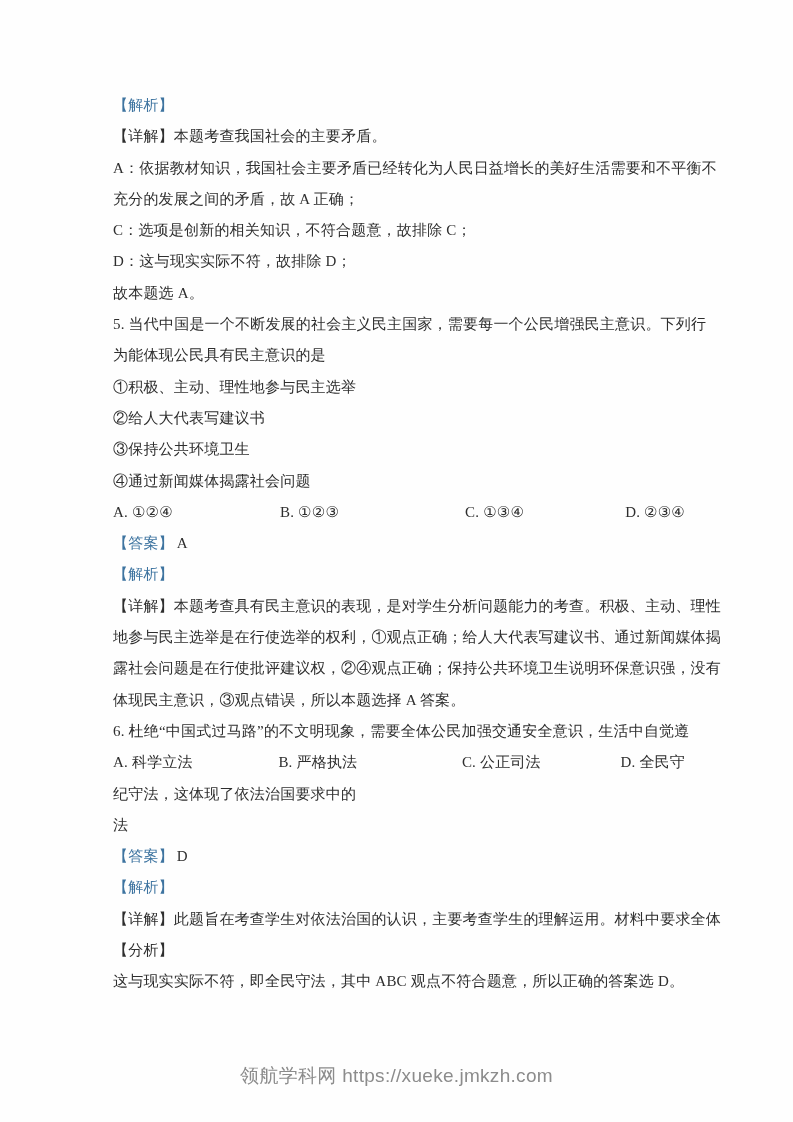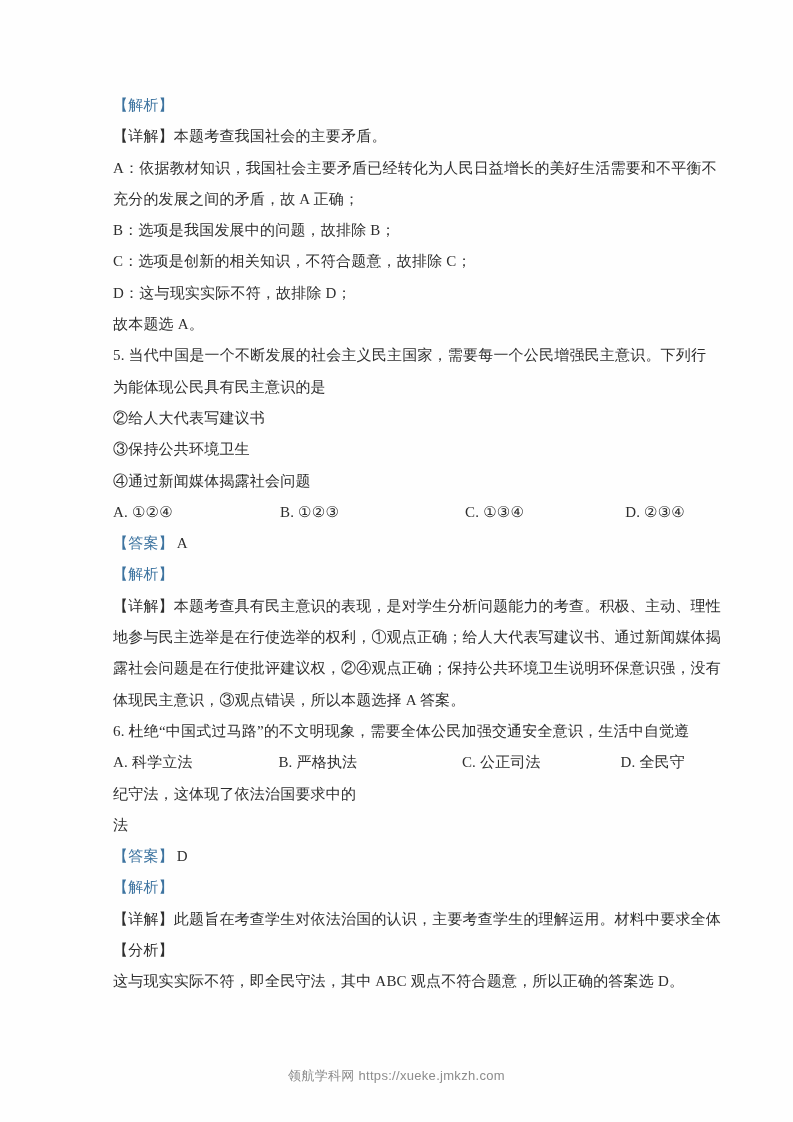--- a/index.html
+++ b/index.html
@@ -30,42 +30,42 @@
   .opts { display:flex; }
   .opt { display:inline-block; }
   .opt-0 { width:169px; }
   .opt-1 { width:163px; }
   .opt-2 { width:162px;margin-left:24px; }
   .opt-3 { flex:1; }
   .footer {
     position:absolute; left:0; top:1062px; width:793px;
     text-align:center;
     font-family:"Liberation Sans","DejaVu Sans",sans-serif;
-    font-size:13px; line-height:28px;
+    font-size:19px; line-height:28px;
     color:#8c8c8c;
     letter-spacing:0.3px;
   }
 </style>
 </head>
 <body>
 
 <div class="page">
   <div class="content">
 
     <div class="line blue">【解析】</div>
     <div class="line">【详解】本题考查我国社会的主要矛盾。</div>
     <div class="line">A：依据教材知识，我国社会主要矛盾已经转化为人民日益增长的美好生活需要和不平衡不</div>
     <div class="line">充分的发展之间的矛盾，故 A 正确；</div>
-    <div class="line">B：选项是我国发展中的问题，故排除 B；</div>
     <div class="line">C：选项是创新的相关知识，不符合题意，故排除 C；</div>
     <div class="line">D：这与现实实际不符，故排除 D；</div>
     <div class="line">故本题选 A。</div>
 
     <div class="line">5. 当代中国是一个不断发展的社会主义民主国家，需要每一个公民增强民主意识。下列行</div>
     <div class="line">为能体现公民具有民主意识的是</div>
+    <div class="line">①积极、主动、理性地参与民主选举</div>
     <div class="line">②给人大代表写建议书</div>
     <div class="line">③保持公共环境卫生</div>
     <div class="line">④通过新闻媒体揭露社会问题</div>
     <div class="line opts">
       <span class="opt opt-0">A. ①②④</span>
       <span class="opt opt-1">B. ①②③</span>
       <span class="opt opt-2">C. ①③④</span>
       <span class="opt opt-3">D. ②③④</span>
     </div>
     <div class="line">

